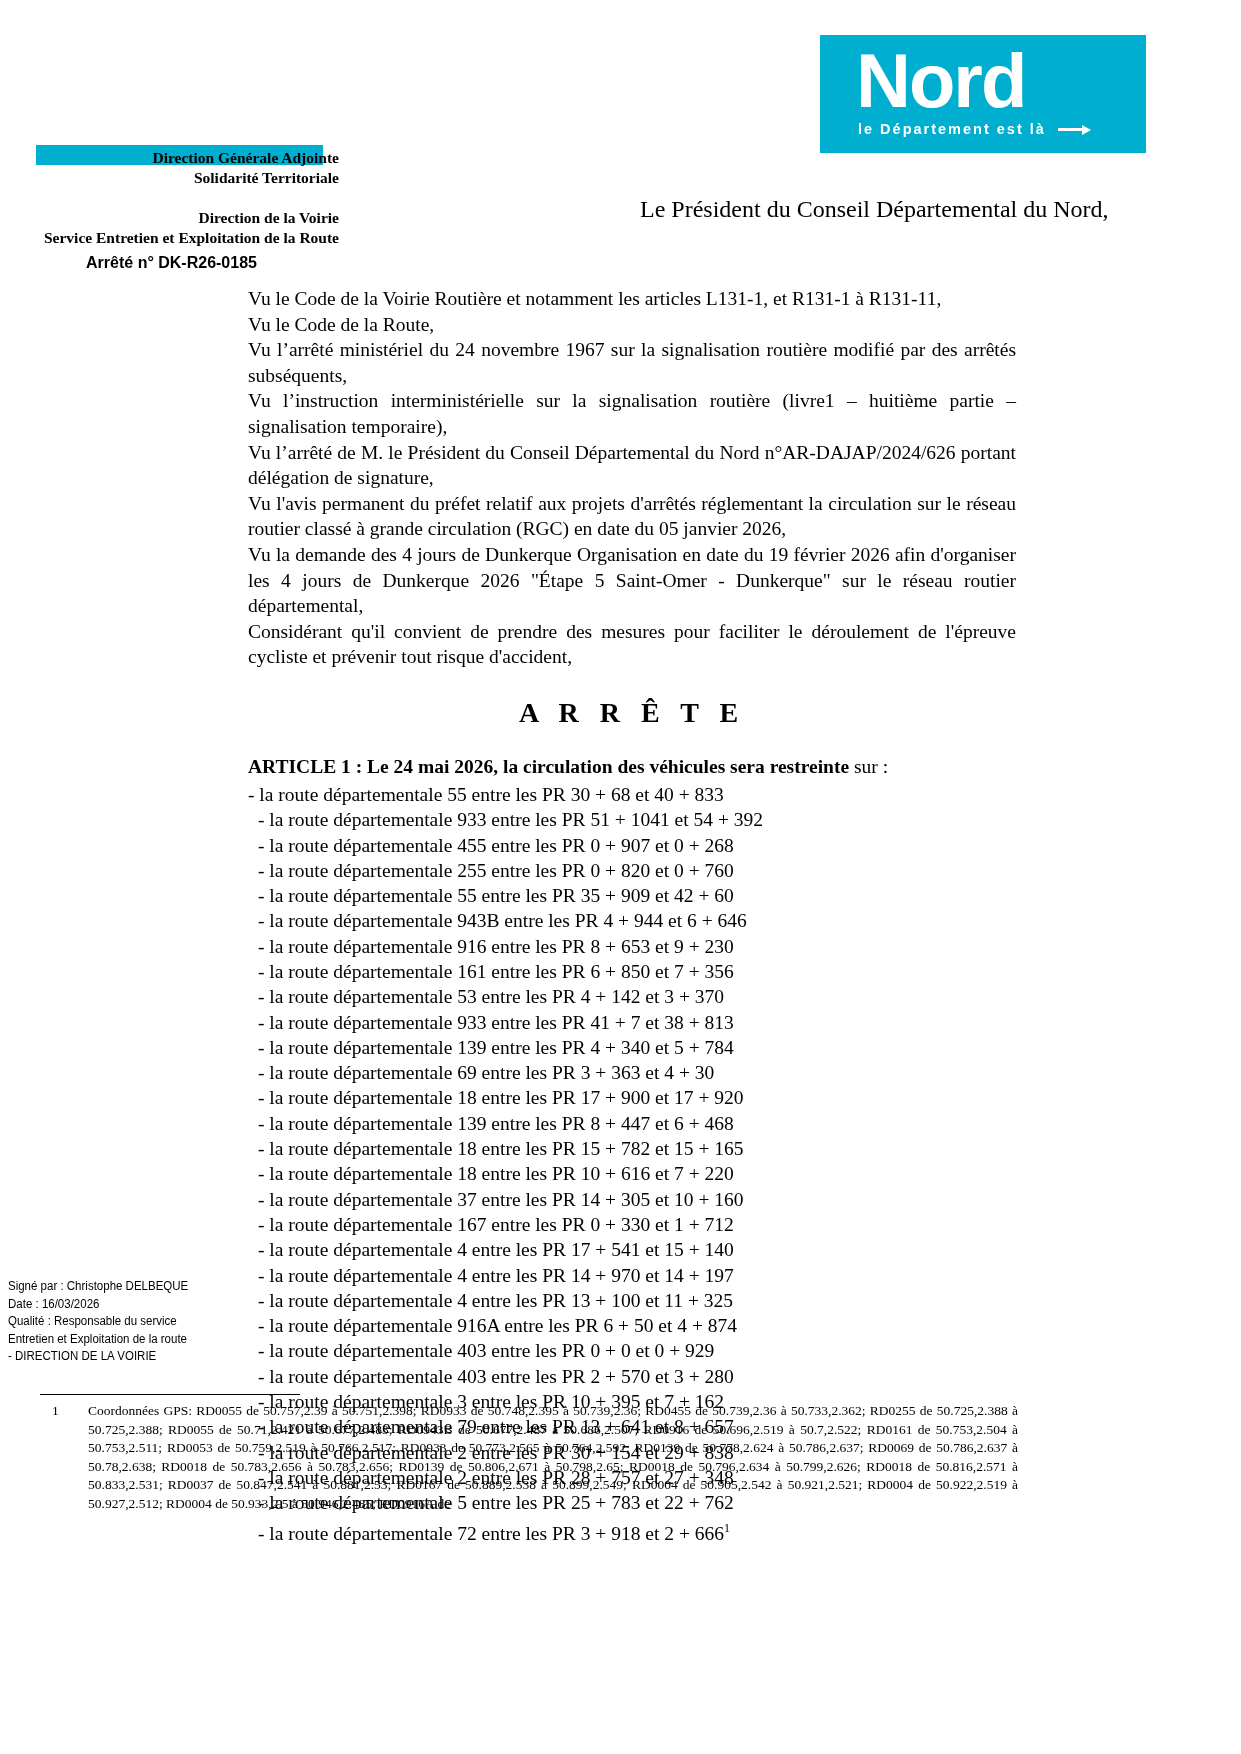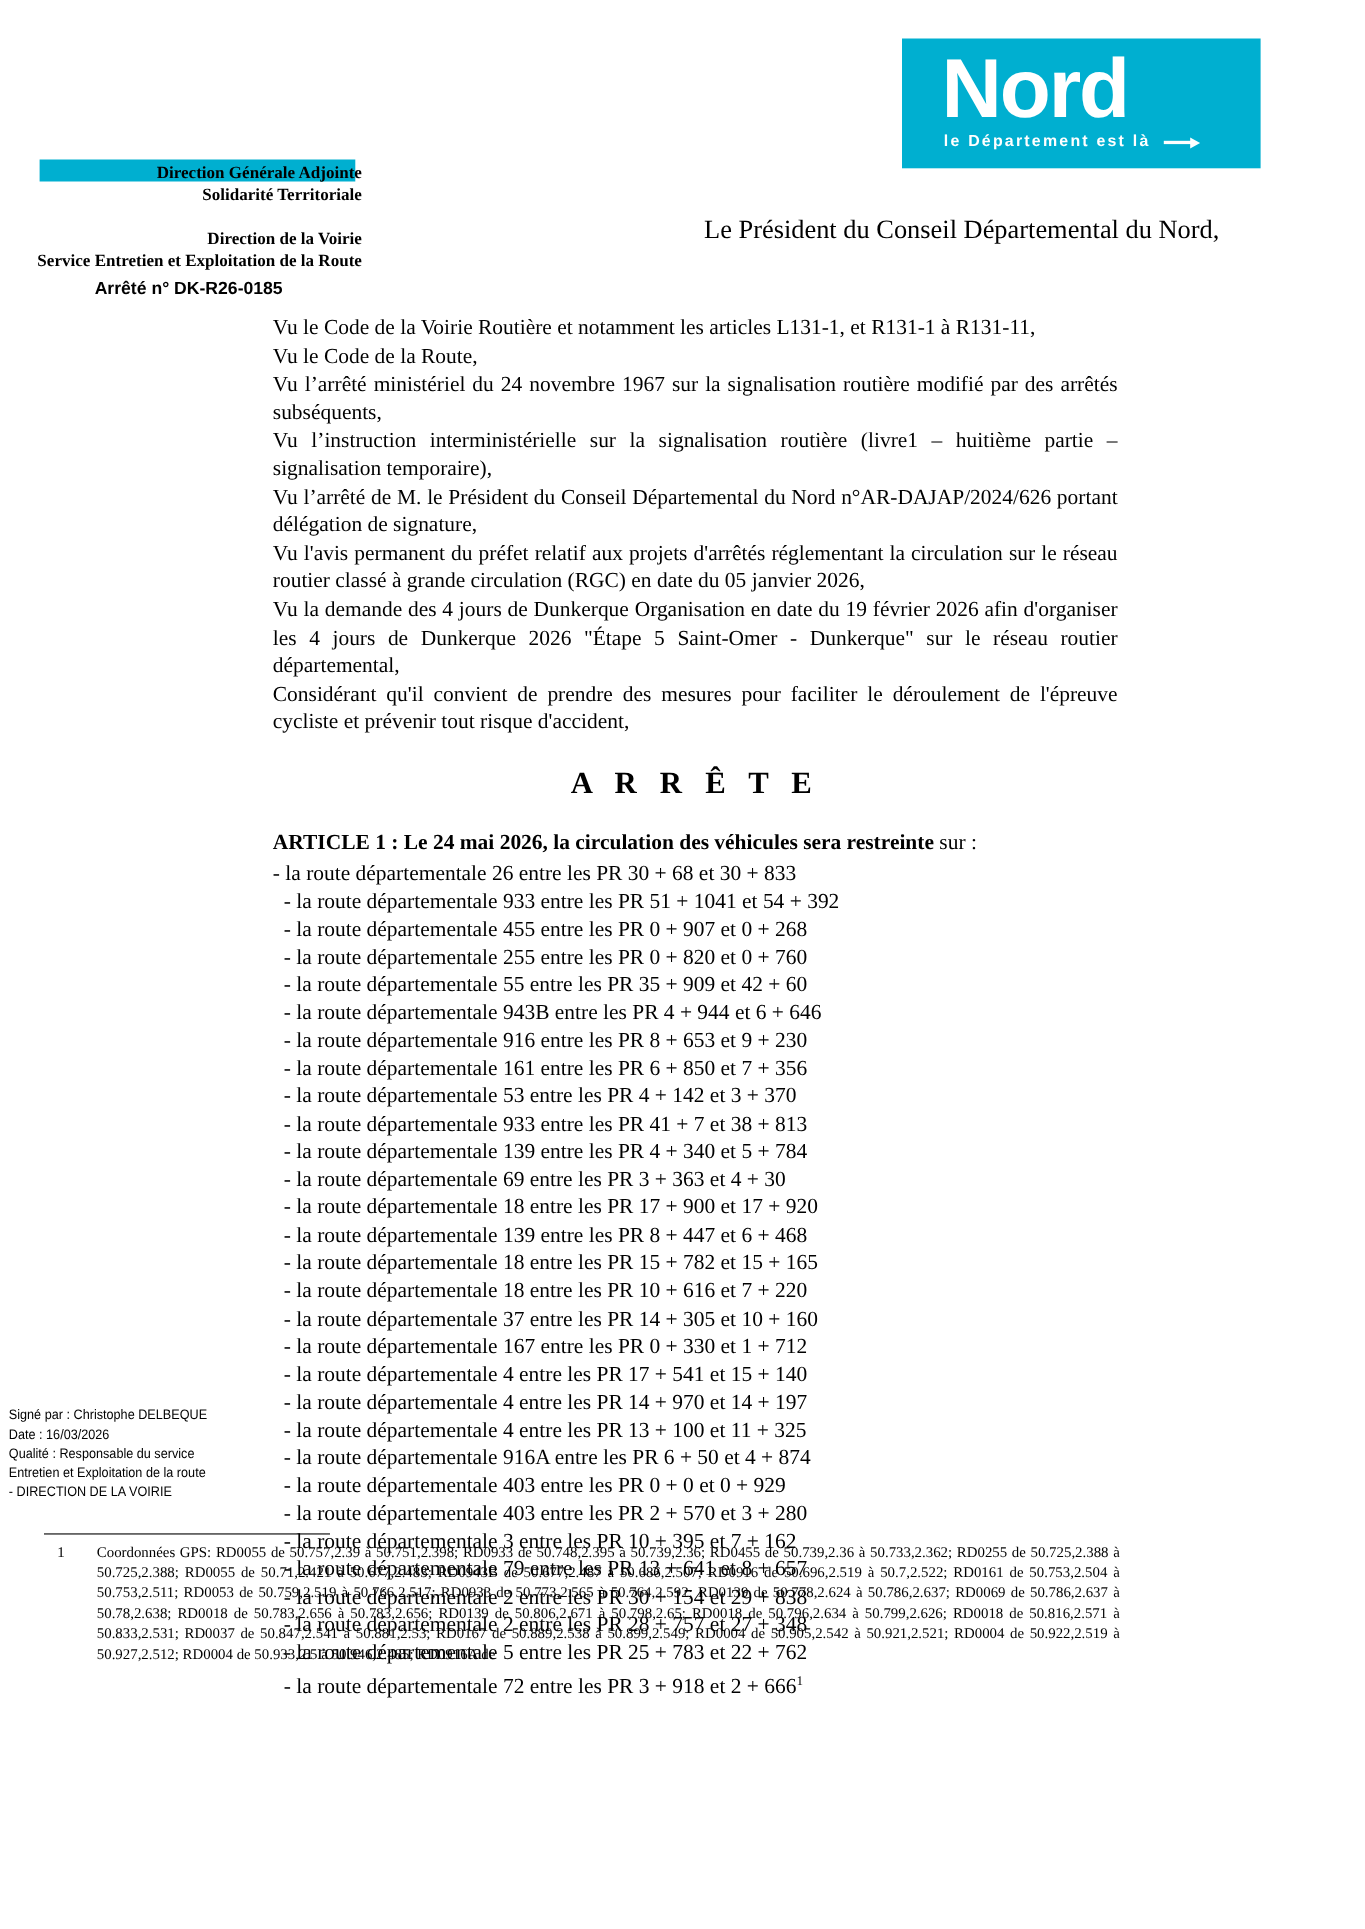--- a/index.html
+++ b/index.html
@@ -89,21 +89,21 @@
     left: 36px;
     top: 145px;
     width: 287px;
     height: 20px;
     background: #00AFD0;
   }
 
   
   .dept-head {
     position: absolute;
-    left: 26px;
+    left: 36px;
     top: 148px;
     width: 303px;
     text-align: right;
     font-family: "Liberation Serif", serif;
     font-weight: bold;
     font-size: 15.5px;
     line-height: 20px;
   }
   .dept-head .grp2 { margin-top: 20px; }
 
@@ -263,21 +263,21 @@
       <p class="vu-line">Considérant qu'il convient de prendre des mesures pour faciliter le déroulement de l'épreuve cycliste et prévenir tout risque d'accident,</p>
     </div>
 
     <div class="arrete-word">A R R Ê T E</div>
 
     <p class="article-1">
       <span class="b">ARTICLE 1 : Le 24 mai 2026, la circulation des véhicules sera restreinte</span><span> sur :</span>
     </p>
 
     <ul class="road-list">
-      <li class="first">- la route départementale 26 entre les PR 30 + 68 et 30 + 833</li>
+      <li class="first">- la route départementale 55 entre les PR 30 + 68 et 40 + 833</li>
       <li>- la route départementale 933 entre les PR 51 + 1041 et 54 + 392</li>
       <li>- la route départementale 455 entre les PR 0 + 907 et 0 + 268</li>
       <li>- la route départementale 255 entre les PR 0 + 820 et 0 + 760</li>
       <li>- la route départementale 55 entre les PR 35 + 909 et 42 + 60</li>
       <li>- la route départementale 943B entre les PR 4 + 944 et 6 + 646</li>
       <li>- la route départementale 916 entre les PR 8 + 653 et 9 + 230</li>
       <li>- la route départementale 161 entre les PR 6 + 850 et 7 + 356</li>
       <li>- la route départementale 53 entre les PR 4 + 142 et 3 + 370</li>
       <li>- la route départementale 933 entre les PR 41 + 7 et 38 + 813</li>
       <li>- la route départementale 139 entre les PR 4 + 340 et 5 + 784</li>

